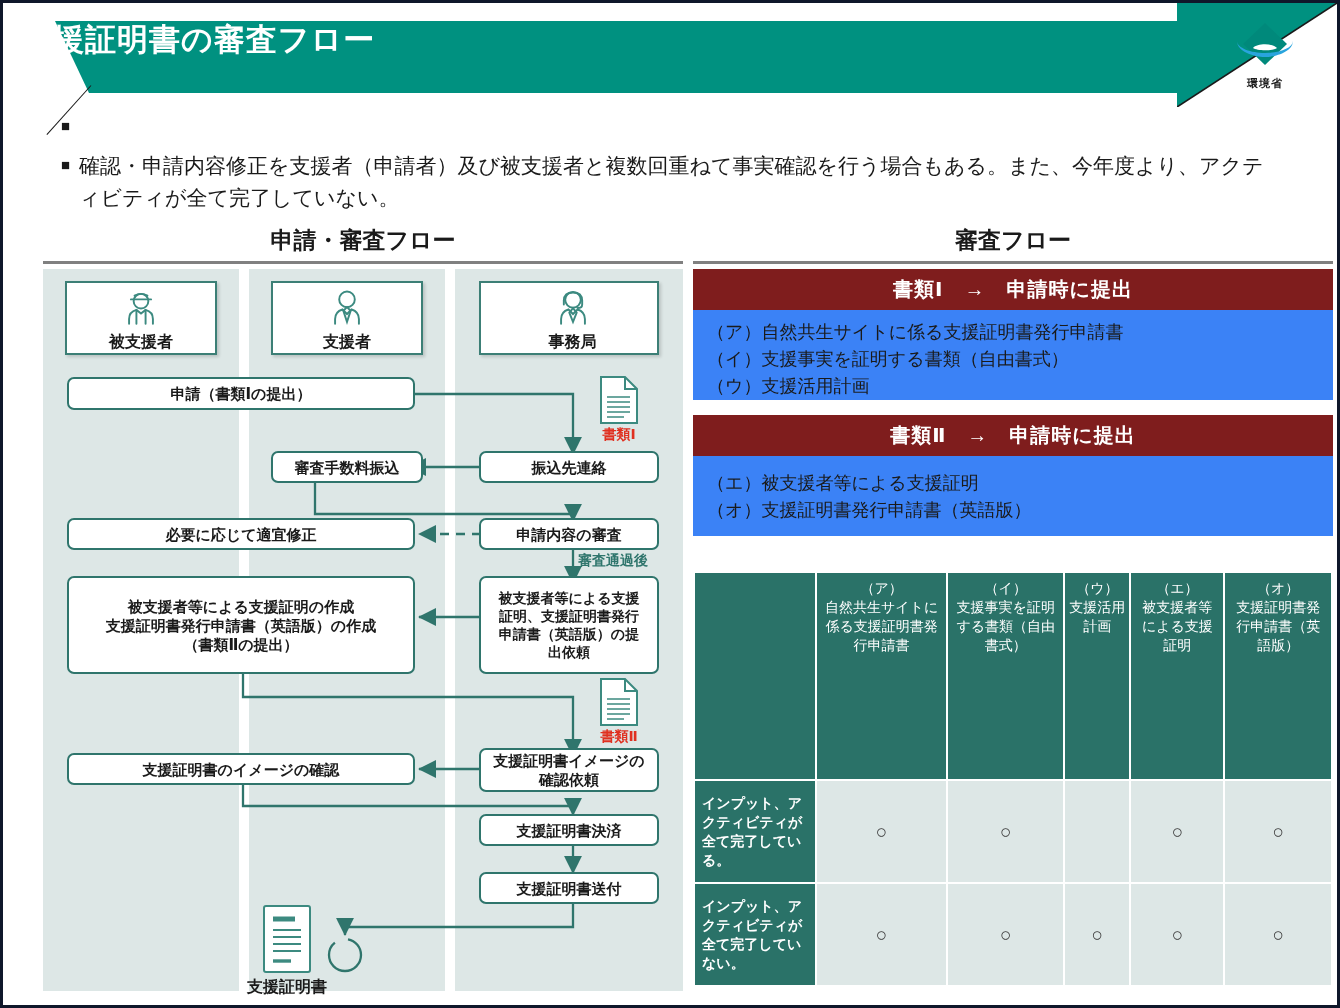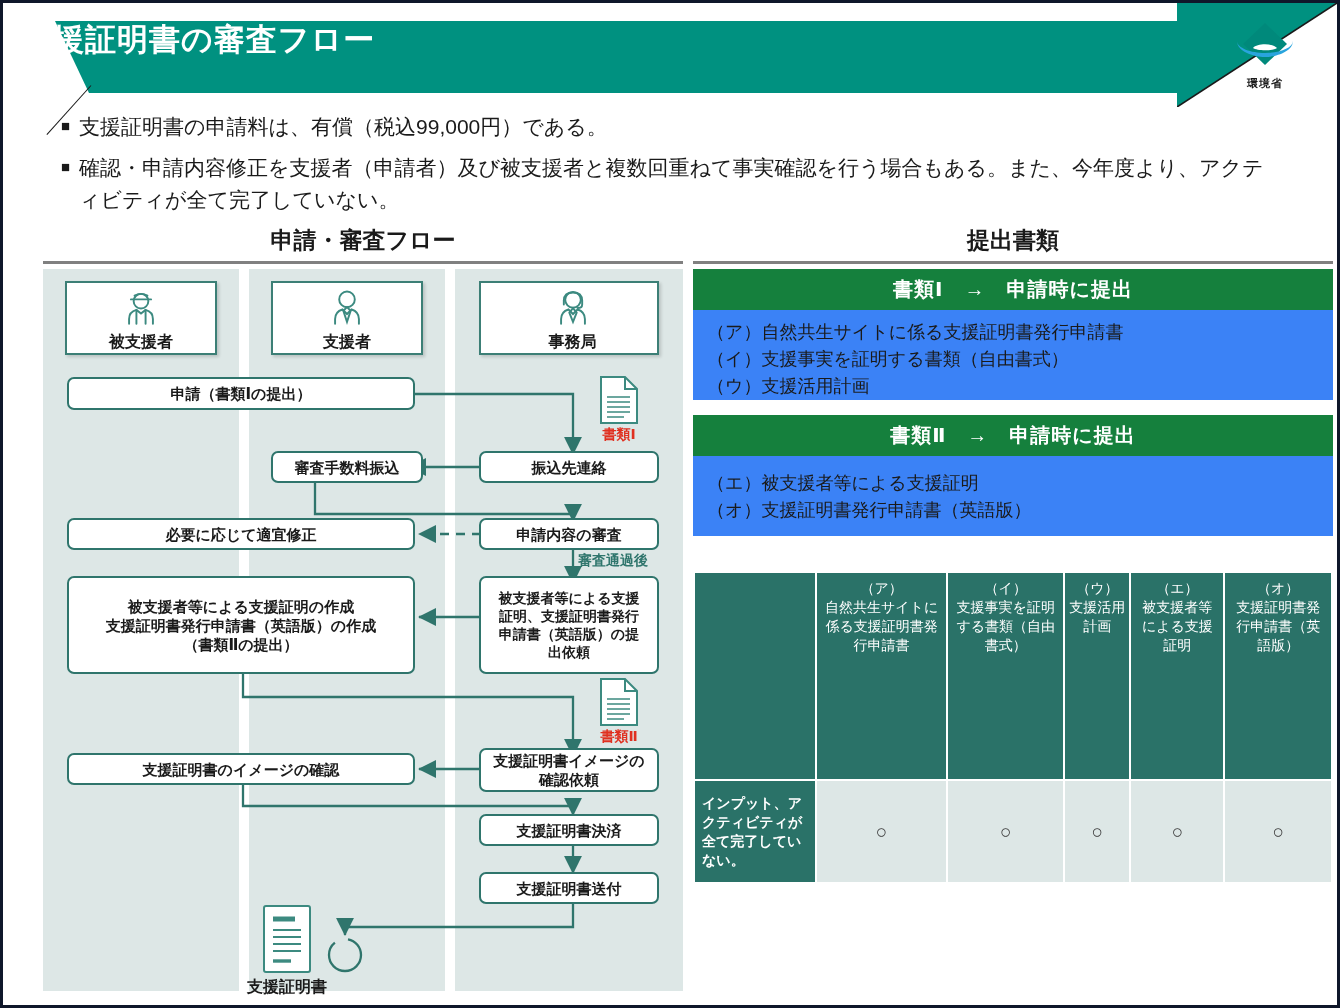--- a/index.html
+++ b/index.html
@@ -98,21 +98,21 @@
     position: absolute; font-size: 14px; font-weight: bold; color: #2f756c;
   }
   .out-label {
     position: absolute; font-size: 16px; font-weight: bold; color: #1a1a1a;
     text-align: center; width: 130px;
   }
 
   
   #docs-panel { position: absolute; left: 690px; top: 266px; width: 640px; height: 722px; }
   .doc-head {
-    background: #15803d; color: #ffffff; font-size: 20px; font-weight: bold;
+    background: #7f1d1d; color: #ffffff; font-size: 20px; font-weight: bold;
     text-align: center; padding: 7px 0; letter-spacing: 1px;
   }
   .doc-body { background: #3b82f6; padding: 9px 14px 12px 14px; }
   .doc-item { font-size: 18px; line-height: 27px; color: #1a1a1a; }
 
   
   #matrix { position: absolute; left: 0; top: 302px; width: 640px; border-collapse: collapse; }
   #matrix th, #matrix td { border: 2px solid #ffffff; }
   #matrix thead th {
     background: #2a7268; color: #ffffff; font-size: 14px; font-weight: normal;
@@ -148,31 +148,30 @@
       <path d="M38 6 L60 27 L38 48 L16 27 Z" fill="#00897b"></path>
       <path d="M10 24 C10 34, 26 40, 38 40 C50 40, 66 34, 66 24 C66 31, 52 36, 38 36 C24 36, 10 31, 10 24 Z" fill="#29a4dd"></path>
       <path d="M26 31 C30 26, 46 26, 50 31 C46 34, 30 34, 26 31 Z" fill="#ffffff"></path>
     </svg>
     <div id="logo-label">環境省</div>
   </div>
 
   <div id="bullets">
     <div class="bullet">
       <span class="bullet-mark">■</span>
-      <span class="bullet-body">支援証明書の申請料は、有償（税込99,000円）である。</span>
     </div>
     <div class="bullet">
       <span class="bullet-mark">■</span>
       <span class="bullet-body">確認・申請内容修正を支援者（申請者）及び被支援者と複数回重ねて事実確認を行う場合もある。また、今年度より、アクティビティが全て完了していない。</span>
     </div>
   </div>
 
   <div class="sec-head" id="flow-head">申請・審査フロー</div>
   <div class="sec-rule" id="flow-rule"></div>
-  <div class="sec-head" id="docs-head">提出書類</div>
+  <div class="sec-head" id="docs-head">審査フロー</div>
   <div class="sec-rule" id="docs-rule"></div>
 
   <div id="flow-panel">
     <div class="lane" id="lane1"></div>
     <div class="lane" id="lane2"></div>
     <div class="lane" id="lane3"></div>
 
     <div class="actor" style="left:228px;top:12px;width:152px;height:74px;">
       <svg width="44" height="44" viewBox="0 0 48 48">
         <g fill="none" stroke="#3c8a80" stroke-width="2.1" stroke-linecap="round">
@@ -321,20 +320,28 @@
           <th style="white-space:pre-line;">（ウ）
 支援活用計画</th>
           <th style="white-space:pre-line;">（エ）
 被支援者等による支援証明</th>
           <th style="white-space:pre-line;">（オ）
 支援証明書発行申請書（英語版）</th>
         </tr>
       </thead>
       <tbody>
         <tr>
+          <th>インプット、アクティビティが全て完了している。</th>
+          <td>○</td>
+          <td>○</td>
+          <td></td>
+          <td>○</td>
+          <td>○</td>
+        </tr>
+        <tr>
           <th>インプット、アクティビティが全て完了していない。</th>
           <td>○</td>
           <td>○</td>
           <td>○</td>
           <td>○</td>
           <td>○</td>
         </tr>
       </tbody>
     </table>
   </div>

